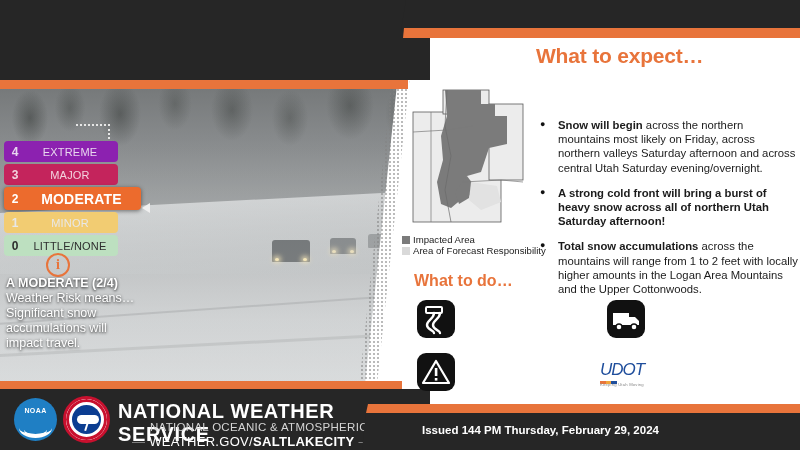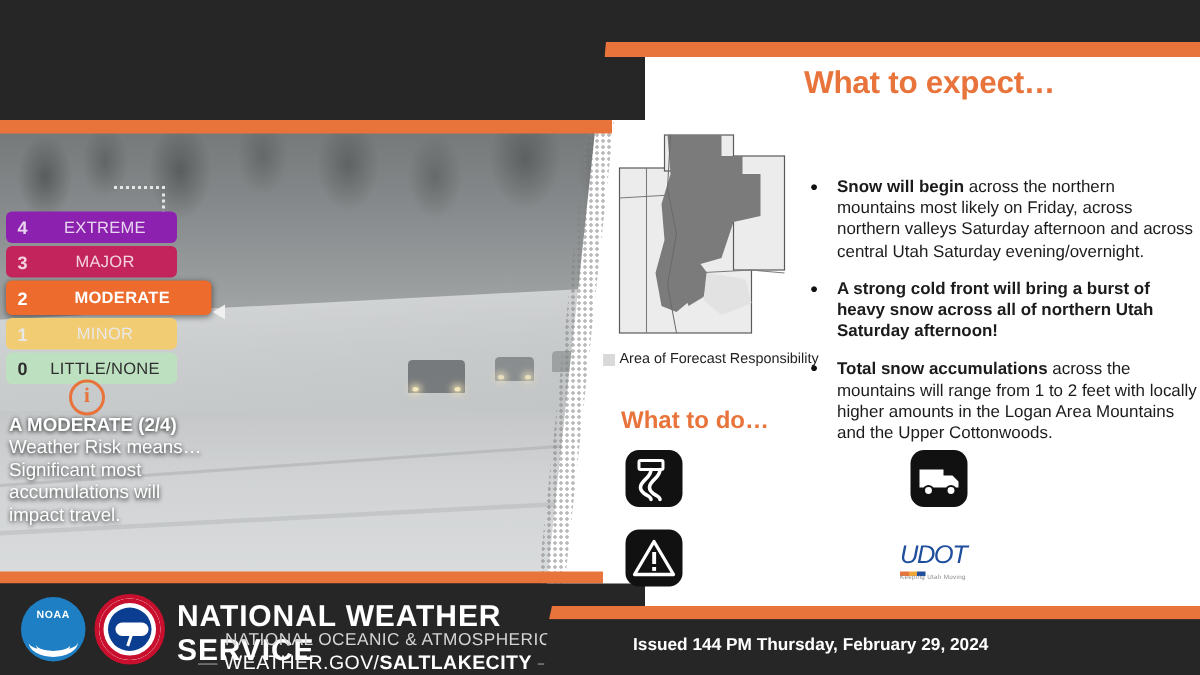--- a/index.html
+++ b/index.html
@@ -43,21 +43,21 @@
   .hdr-orange{position:absolute;left:0;top:80px;width:408px;height:9px;background:#e8743b;z-index:5;}
 
   
   .risk-title{position:absolute;left:10px;top:116px;color:#fff;font-size:17px;font-weight:bold;z-index:6;
     text-shadow:0 1px 3px rgba(0,0,0,.85);}
   .risk-scale{position:absolute;left:4px;top:141px;width:114px;z-index:6;}
   .risk-row{position:relative;height:21px;margin-bottom:2px;border-radius:4px;display:flex;align-items:center;}
   .risk-num{width:22px;text-align:center;font-size:12px;font-weight:bold;}
   .risk-lbl{flex:1;text-align:center;font-size:11px;padding-right:4px;letter-spacing:.2px;}
   .risk-row.sel{width:137px;height:23px;box-shadow:0 1px 4px rgba(0,0,0,.5);}
-  .risk-row.sel .risk-lbl{font-size:11px;font-weight:bold;}
+  .risk-row.sel .risk-lbl{font-size:14px;font-weight:bold;}
   .dotline{position:absolute;left:108px;top:124px;width:1px;height:35px;z-index:6;
     border-left:2px dotted #e6e6e6;}
   .dotline-h{position:absolute;left:76px;top:124px;width:34px;height:1px;z-index:6;
     border-top:2px dotted #e6e6e6;}
   .arrow{position:absolute;left:142px;top:203px;width:0;height:0;z-index:7;
     border-top:5px solid transparent;border-bottom:5px solid transparent;border-right:8px solid #f0f0f0;}
 
   .info-ico{position:absolute;left:46px;top:253px;width:20px;height:20px;border:2px solid #e8743b;
     border-radius:50%;z-index:6;color:#e8743b;font-size:14px;font-weight:bold;text-align:center;
     line-height:20px;font-family:"Liberation Serif",serif;}
@@ -206,21 +206,21 @@
       </div>
       <div class="risk-row" style="background: rgb(189, 224, 192);">
         <div class="risk-num" style="color: rgb(46, 46, 46);">0</div>
         <div class="risk-lbl" style="color: rgb(46, 46, 46);">LITTLE/NONE</div>
       </div>
     </div>
   <div class="arrow"></div>
 
   <div class="info-ico">i</div>
   <div class="risk-expl">
-    <b>A MODERATE (2/4)</b><span> Weather Risk means… Significant most accumulations will impact travel.</span>
+    <b>A MODERATE (2/4)</b><span> Weather Risk means… Significant snow accumulations will impact travel.</span>
   </div>
 
   <div class="bot-orange"></div>
 
   <div class="footer">
     <div class="noaa">
       <div class="txt">NOAA</div>
       <div class="gull"></div>
         <div class="gull2"></div>
     </div>
@@ -256,20 +256,24 @@
       <path d="M56 90 L62 98 L58 112 L48 118 L44 106 Z" fill="#7b7b7b"></path>
       <path d="M60 96 L86 100 L90 116 L70 124 L58 114 Z" fill="#e2e2e2"></path>
       <path d="M20 26 L20 136" stroke="#7a7a7a" stroke-width="0.7" fill="none"></path>
       <path d="M2 46 L36 44 L62 40" stroke="#7a7a7a" stroke-width="0.7" fill="none"></path>
       <path d="M52 96 L90 94 L112 96" stroke="#7a7a7a" stroke-width="0.7" fill="none"></path>
       <path d="M36 4 L34 40 L40 70 L34 104 L40 136" stroke="#6a6a6a" stroke-width="0.7" fill="none"></path>
     </svg>
   </div>
   <div class="maplegend" id="map-legend">
       <div>
+        <span class="sw" style="background: rgb(123, 123, 123);"></span>
+        <span>Impacted Area</span>
+      </div>
+      <div>
         <span class="sw" style="background: rgb(217, 217, 217);"></span>
         <span>Area of Forecast Responsibility</span>
       </div>
     </div>
 
   <div class="expect-h">What to expect…</div>
   <ul class="bullets" id="bullet-list">
       <li><b>Snow will begin</b><span> across the northern mountains most likely on Friday, across northern valleys Saturday afternoon and across central Utah Saturday evening/overnight.</span></li>
       <li><b>A strong cold front will bring a burst of heavy snow across all of northern Utah Saturday afternoon!</b><span></span></li>
       <li><b>Total snow accumulations</b><span> across the mountains will range from 1 to 2 feet with locally higher amounts in the Logan Area Mountains and the Upper Cottonwoods.</span></li>

